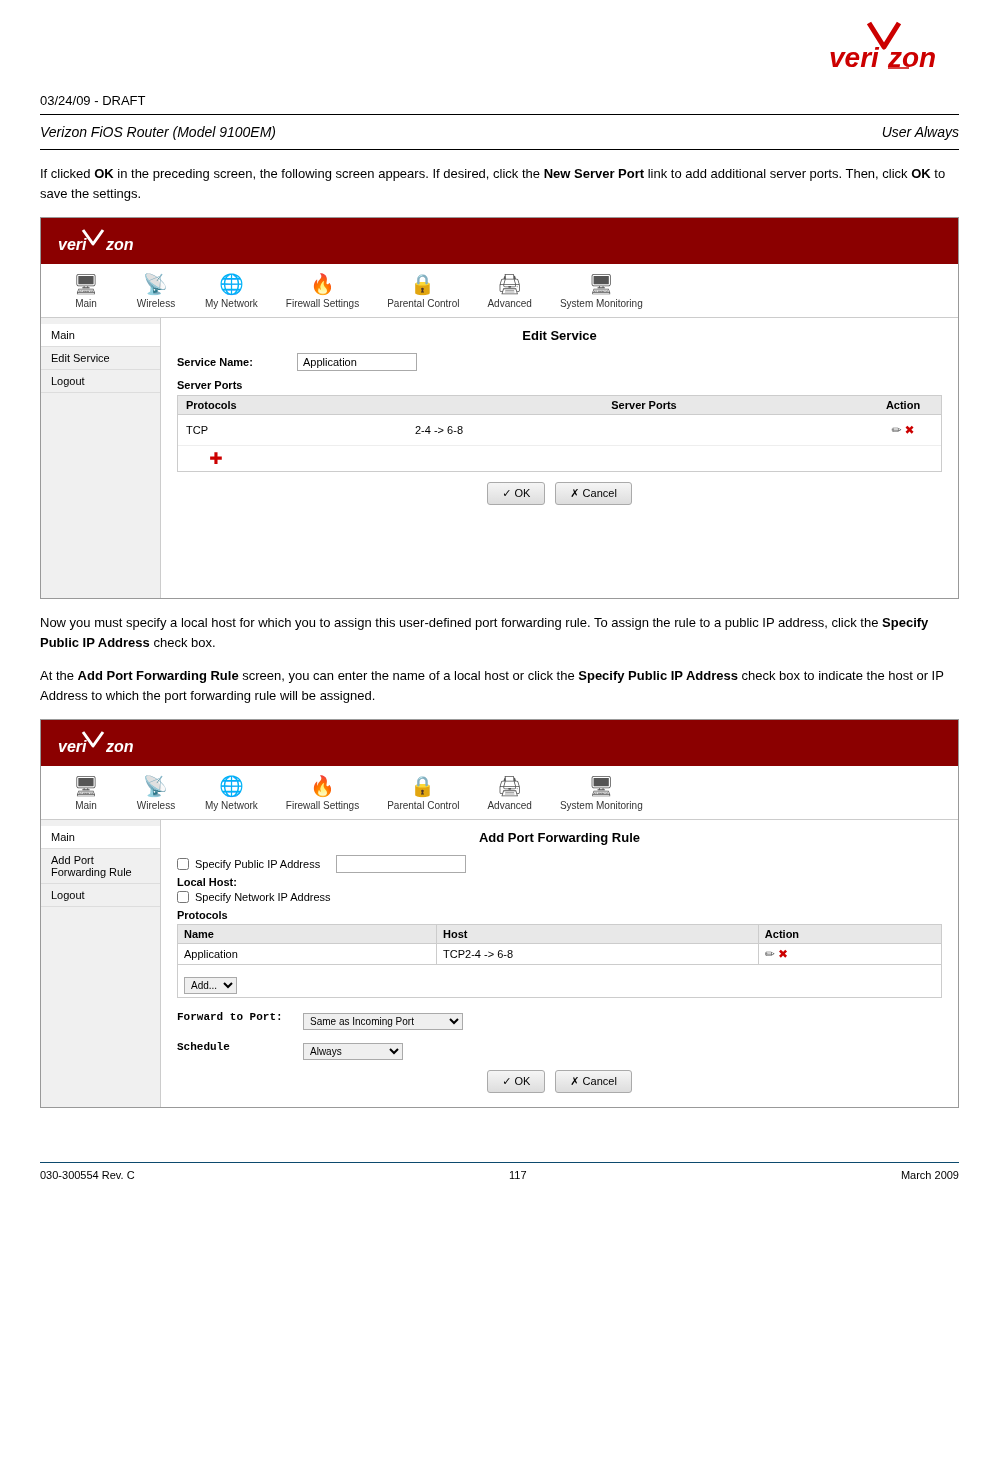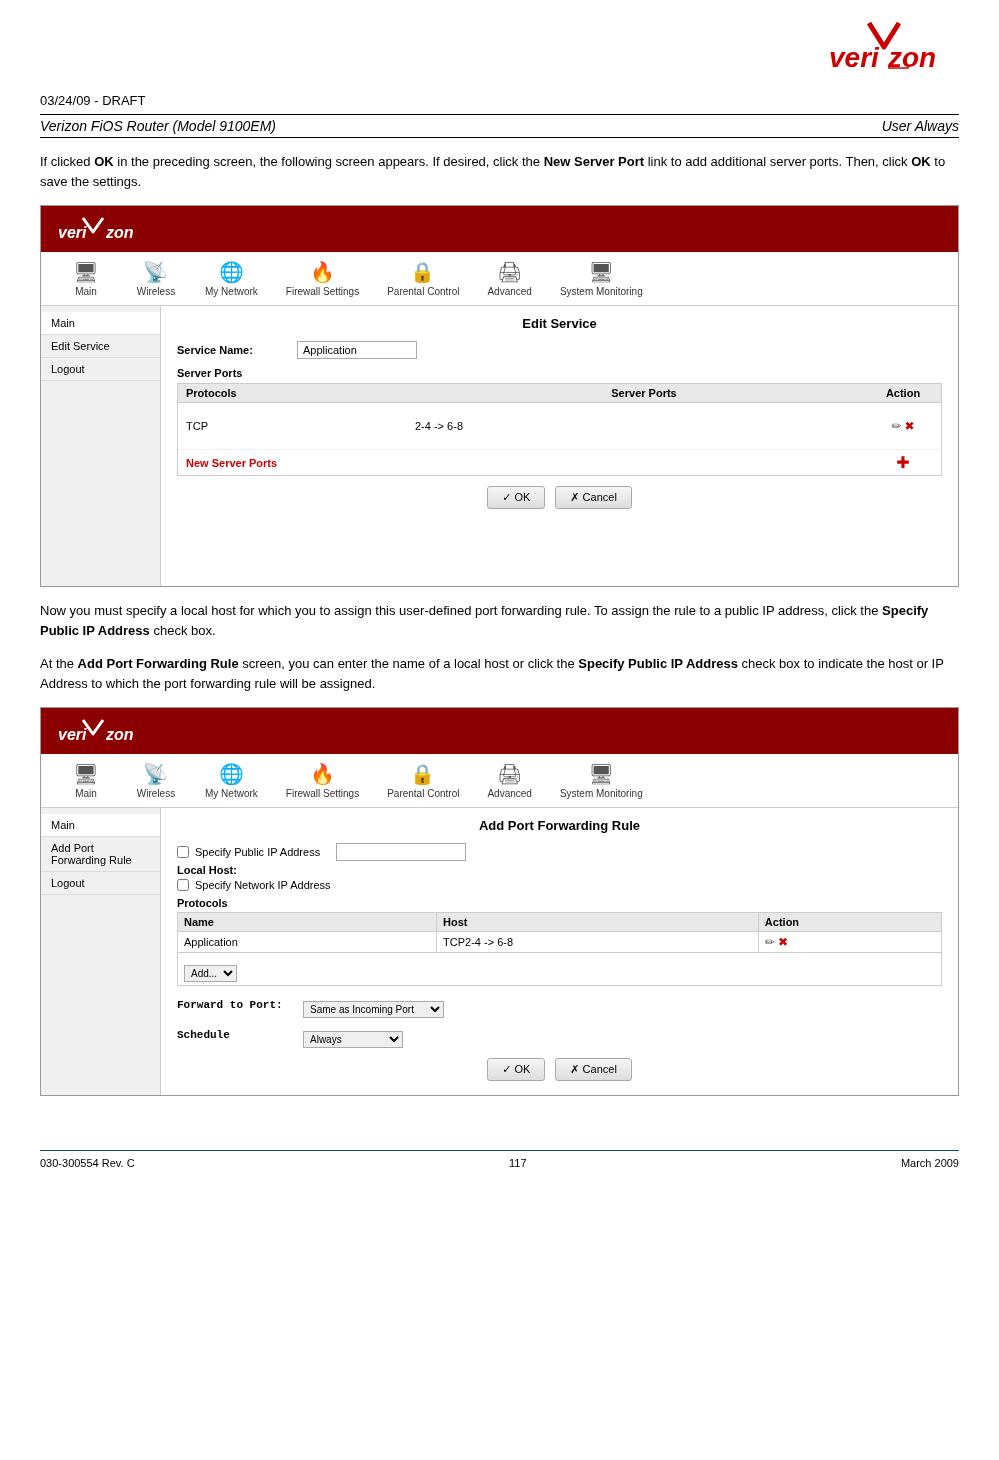--- a/index.html
+++ b/index.html
@@ -23,21 +23,21 @@
     }
 
     .doc-title-row {
       display: flex;
       justify-content: space-between;
       font-style: italic;
       font-size: 14px;
       margin-bottom: 14px;
       border-top: 1px solid #000;
       border-bottom: 1px solid #000;
-      padding: 3px 0;
+      padding: 9px 0;
     }
 
     .body-text {
       font-size: 13px;
       line-height: 1.5;
       margin-bottom: 14px;
     }
 
     
     .router-screenshot {
@@ -148,21 +148,21 @@
       font-weight: bold;
       border-bottom: 1px solid #ccc;
     }
     .table-header .col-proto { flex: 1; }
     .table-header .col-ports { flex: 2; text-align: center; }
     .table-header .col-action { width: 60px; text-align: center; }
 
     .table-row {
       display: flex;
       align-items: center;
-      padding: 16px 8px;
+      padding: 8px 8px;
       font-size: 11px;
       border-bottom: 1px solid #eee;
     }
     .table-row .col-proto { flex: 1; }
     .table-row .col-ports { flex: 2; }
     .table-row .col-action { width: 60px; display: flex; gap: 3px; justify-content: center; }
 
     .new-ports-row {
       display: flex;
       align-items: center;
@@ -370,21 +370,20 @@
           </div>
           <div class="table-row">
             <span class="col-proto">TCP</span>
             <span class="col-ports">2-4 -&gt; 6-8</span>
             <span class="col-action">
               <span class="icon-pencil">✏</span>
               <span class="icon-delete">✖</span>
             </span>
           </div>
           <div class="new-ports-row">
-            <span class="col-label">New Server Ports</span>
             <span class="col-action">
               <span class="icon-add">✚</span>
             </span>
           </div>
         </div>
 
         <div class="btn-row">
           <button class="btn">✓ OK</button>
           <button class="btn">✗ Cancel</button>
         </div>
@@ -488,21 +487,21 @@
                 <select class="select-field">
                   <option>Add...</option>
                 </select>
               </td>
             </tr>
           </tbody>
         </table>
 
         <div class="forward-schedule-row">
           <span class="forward-label"><strong>Forward to Port:</strong></span>
-          <select class="select-field" style="width:141px;">
+          <select class="select-field" style="width:160px;">
             <option>Same as Incoming Port</option>
           </select>
         </div>
 
         <div class="forward-schedule-row">
           <span class="forward-label"><strong>Schedule</strong></span>
           <select class="select-field" style="width:100px;">
             <option>Always</option>
           </select>
         </div>

